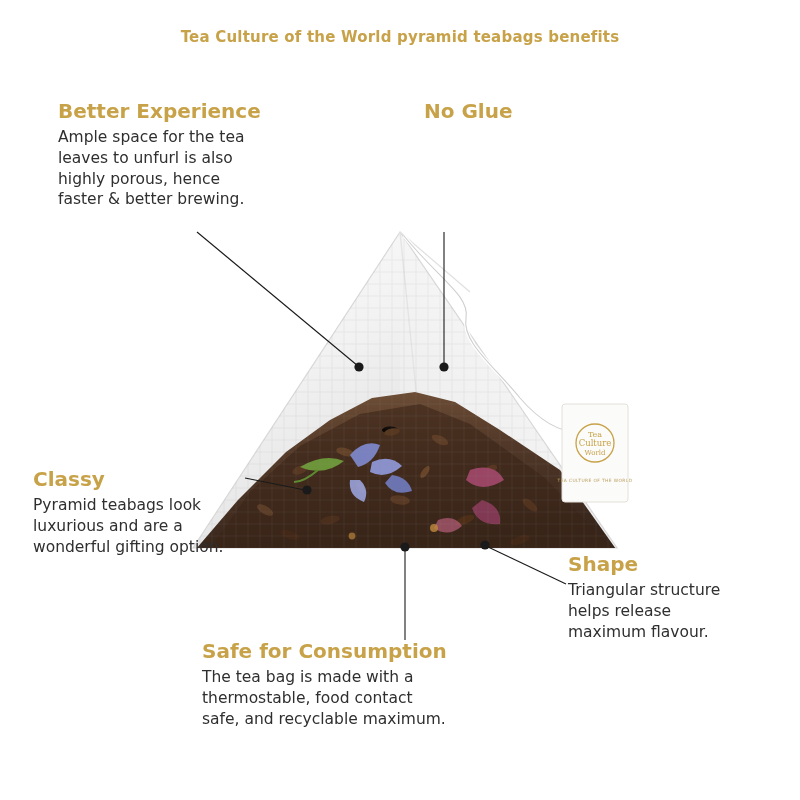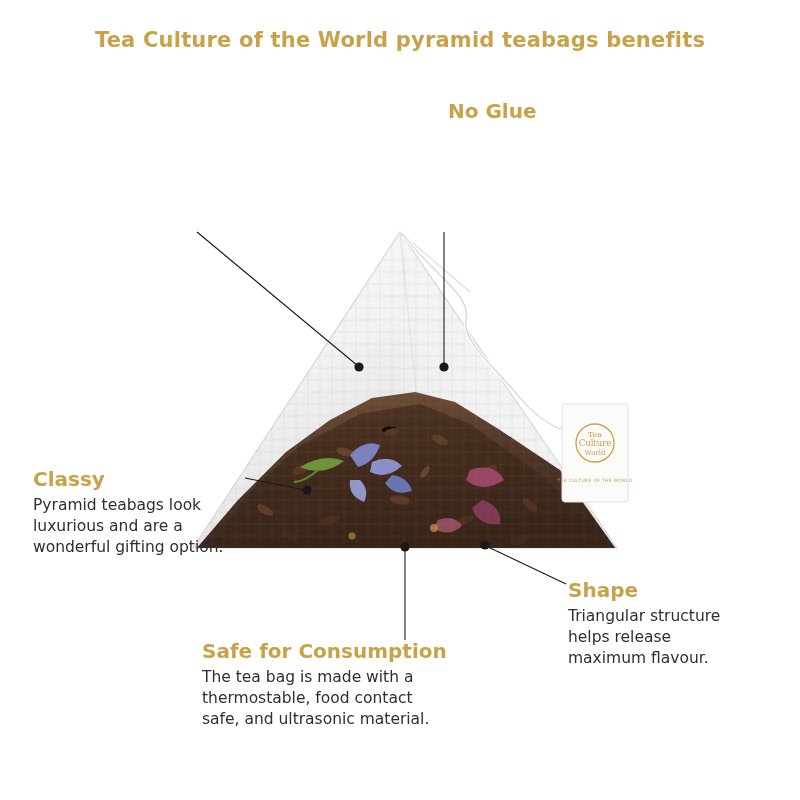--- a/index.html
+++ b/index.html
@@ -22,21 +22,21 @@
 
   
   #title {
     position: absolute;
     top: 28px;
     left: 0;
     width: 800px;
     text-align: center;
     font-family: "DejaVu Sans", sans-serif;
     font-weight: bold;
-    font-size: 21px;
+    font-size: 15px;
     letter-spacing: 0.2px;
     color: #c8a248;
   }
 
   
   .callout {
     position: absolute;
   }
   .callout .head {
     font-family: "DejaVu Sans", sans-serif;
@@ -48,23 +48,23 @@
   }
   .callout .body {
     font-family: "DejaVu Sans", sans-serif;
     font-size: 15.5px;
     line-height: 1.34;
     color: #2f2f2f;
     white-space: pre-line;
   }
 
   #callout-better-experience { left: 58px; top: 100px; width: 260px; }
-  #callout-no-glue          { left: 448px; top: 100px; width: 290px; }
+  #callout-no-glue          { left: 424px; top: 100px; width: 290px; }
   #callout-classy           { left: 33px; top: 468px; width: 250px; }
-  #callout-shape            { left: 568px; top: 553px; width: 200px; margin-top: 26px; }
+  #callout-shape            { left: 568px; top: 553px; width: 200px; }
   #callout-safe             { left: 202px; top: 640px; width: 300px; }
 
   
   #art {
     position: absolute;
     left: 0;
     top: 0;
     width: 800px;
     height: 800px;
   }
@@ -245,20 +245,27 @@
     </g>
     <g fill="#1a1a1a">
       <circle cx="359" cy="367" r="4.6"></circle>
       <circle cx="444" cy="367" r="4.6"></circle>
       <circle cx="307" cy="490" r="4.6"></circle>
       <circle cx="485" cy="545" r="4.6"></circle>
       <circle cx="405" cy="547" r="4.6"></circle>
     </g>
   </svg>
 
+  <div class="callout" id="callout-better-experience">
+    <div class="head">Better Experience</div>
+    <div class="body">Ample space for the tea
+leaves to unfurl is also
+highly porous, hence
+faster &amp; better brewing.</div>
+  </div>
 
   <div class="callout" id="callout-no-glue">
     <div class="head">No Glue</div>
   </div>
 
   <div class="callout" id="callout-classy">
     <div class="head">Classy</div>
     <div class="body">Pyramid teabags look
 luxurious and are a
 wonderful gifting option.</div>
@@ -268,16 +275,16 @@
     <div class="head">Shape</div>
     <div class="body">Triangular structure
 helps release
 maximum flavour.</div>
   </div>
 
   <div class="callout" id="callout-safe">
     <div class="head">Safe for Consumption</div>
     <div class="body">The tea bag is made with a
 thermostable, food contact
-safe, and ultrasonic material.</div>
+safe, and recyclable maximum.</div>
   </div>
 
 </div>
 
 </body></html>

